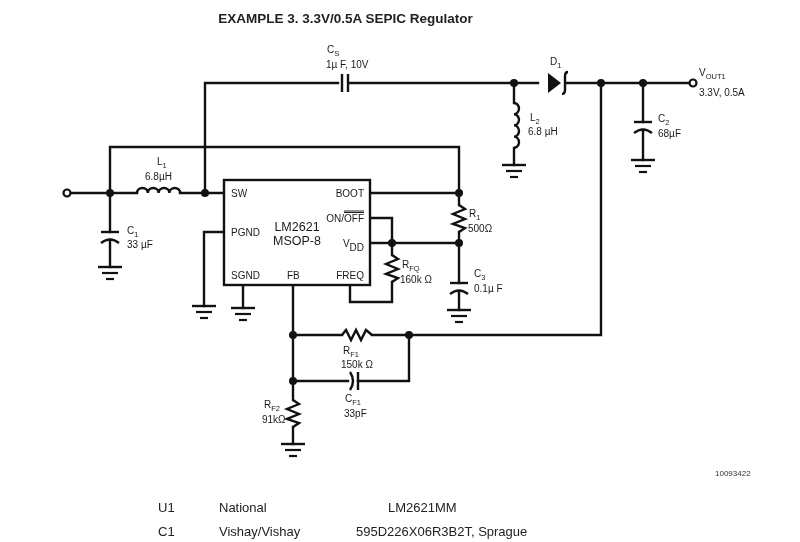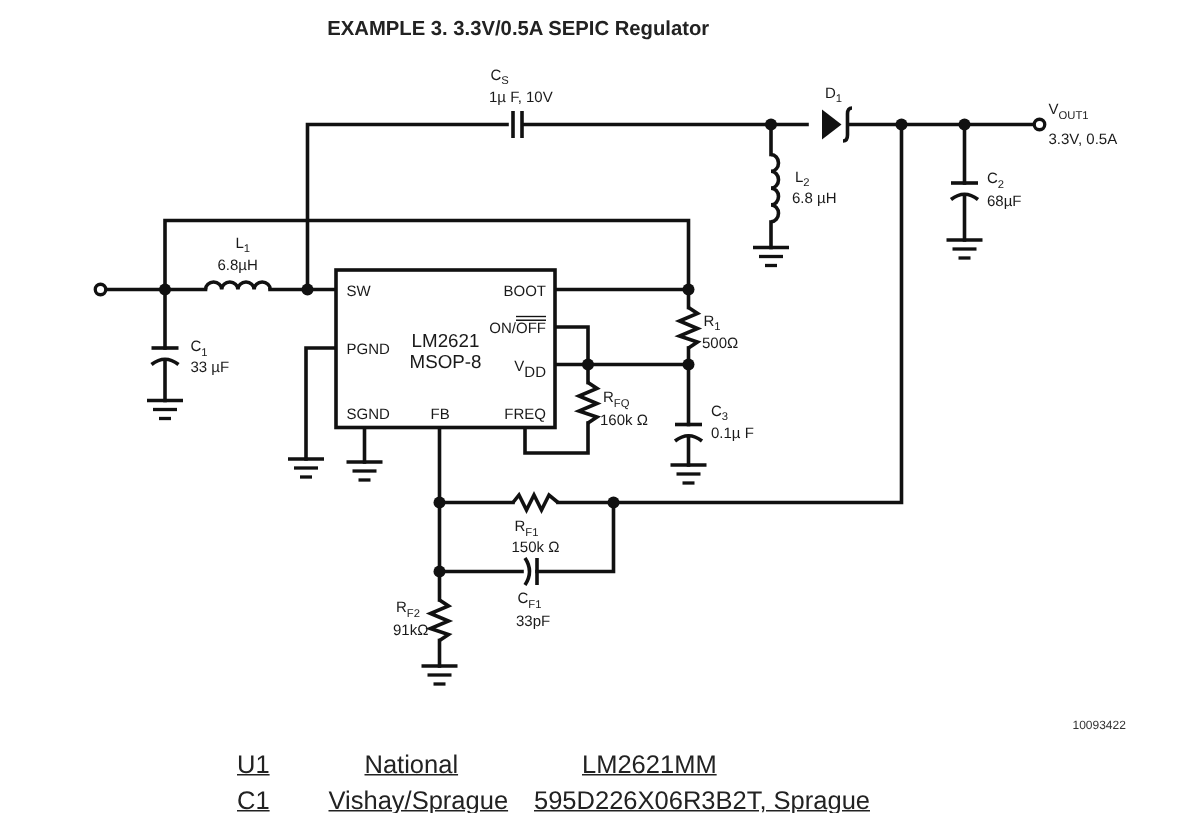--- a/index.html
+++ b/index.html
@@ -7,22 +7,22 @@
   #title { position:absolute; left:0; width:691px; top:11px; text-align:center; font-weight:bold; font-size:13.5px; color:#222; }
   svg#schem { position:absolute; left:0; top:0; }
   svg text { font-family:"Liberation Sans", sans-serif; fill:#1a1a1a; }
   .w { stroke:#111; stroke-width:2.4; fill:none; stroke-linecap:square; }
   .p { stroke:#111; stroke-width:2.4; fill:none; stroke-linejoin:miter; }
   .dot { fill:#111; }
   .lbl { font-size:10px; }
   .sub { font-size:7.5px; }
   .pin { font-size:10px; }
   .ic { font-size:12.5px; }
-  .bom { position:absolute; font-size:17px; color:#222;text-decoration:underline; }
-  #docnum { position:absolute; left:715px; top:479px; font-size:8px; color:#333; }
+  .bom { position:absolute; font-size:13px; color:#222; }
+  #docnum { position:absolute; left:715px; top:469px; font-size:8px; color:#333; }
 </style>
 </head>
 <body>
 
 <div id="title">EXAMPLE 3. 3.3V/0.5A SEPIC Regulator</div>
 
 <svg id="schem" width="800" height="542" viewBox="0 0 800 542">
 
   <g>
 
@@ -204,18 +204,18 @@
         <line x1="285" x2="301" y1="450" y2="450" stroke="#111" stroke-width="2.2"></line>
         <line x1="289" x2="297" y1="456" y2="456" stroke="#111" stroke-width="2.2"></line>
       </g>
     </g>
 </svg>
 
 <div id="docnum">10093422</div>
 
 <div>
   <div class="bom" style="left:158px; top:500px;">U1</div>
-  <div class="bom" style="left:219px; top:500px;margin-left:24px;">National</div>
+  <div class="bom" style="left:219px; top:500px;">National</div>
   <div class="bom" style="left:356px; top:500px;margin-left:32px;">LM2621MM</div>
   <div class="bom" style="left:158px; top:524px;">C1</div>
-  <div class="bom" style="left:219px; top:524px;">Vishay/Sprague</div>
+  <div class="bom" style="left:219px; top:524px;">Vishay/Vishay</div>
   <div class="bom" style="left:356px; top:524px;">595D226X06R3B2T, Sprague</div>
 </div>
 
 </body></html>

